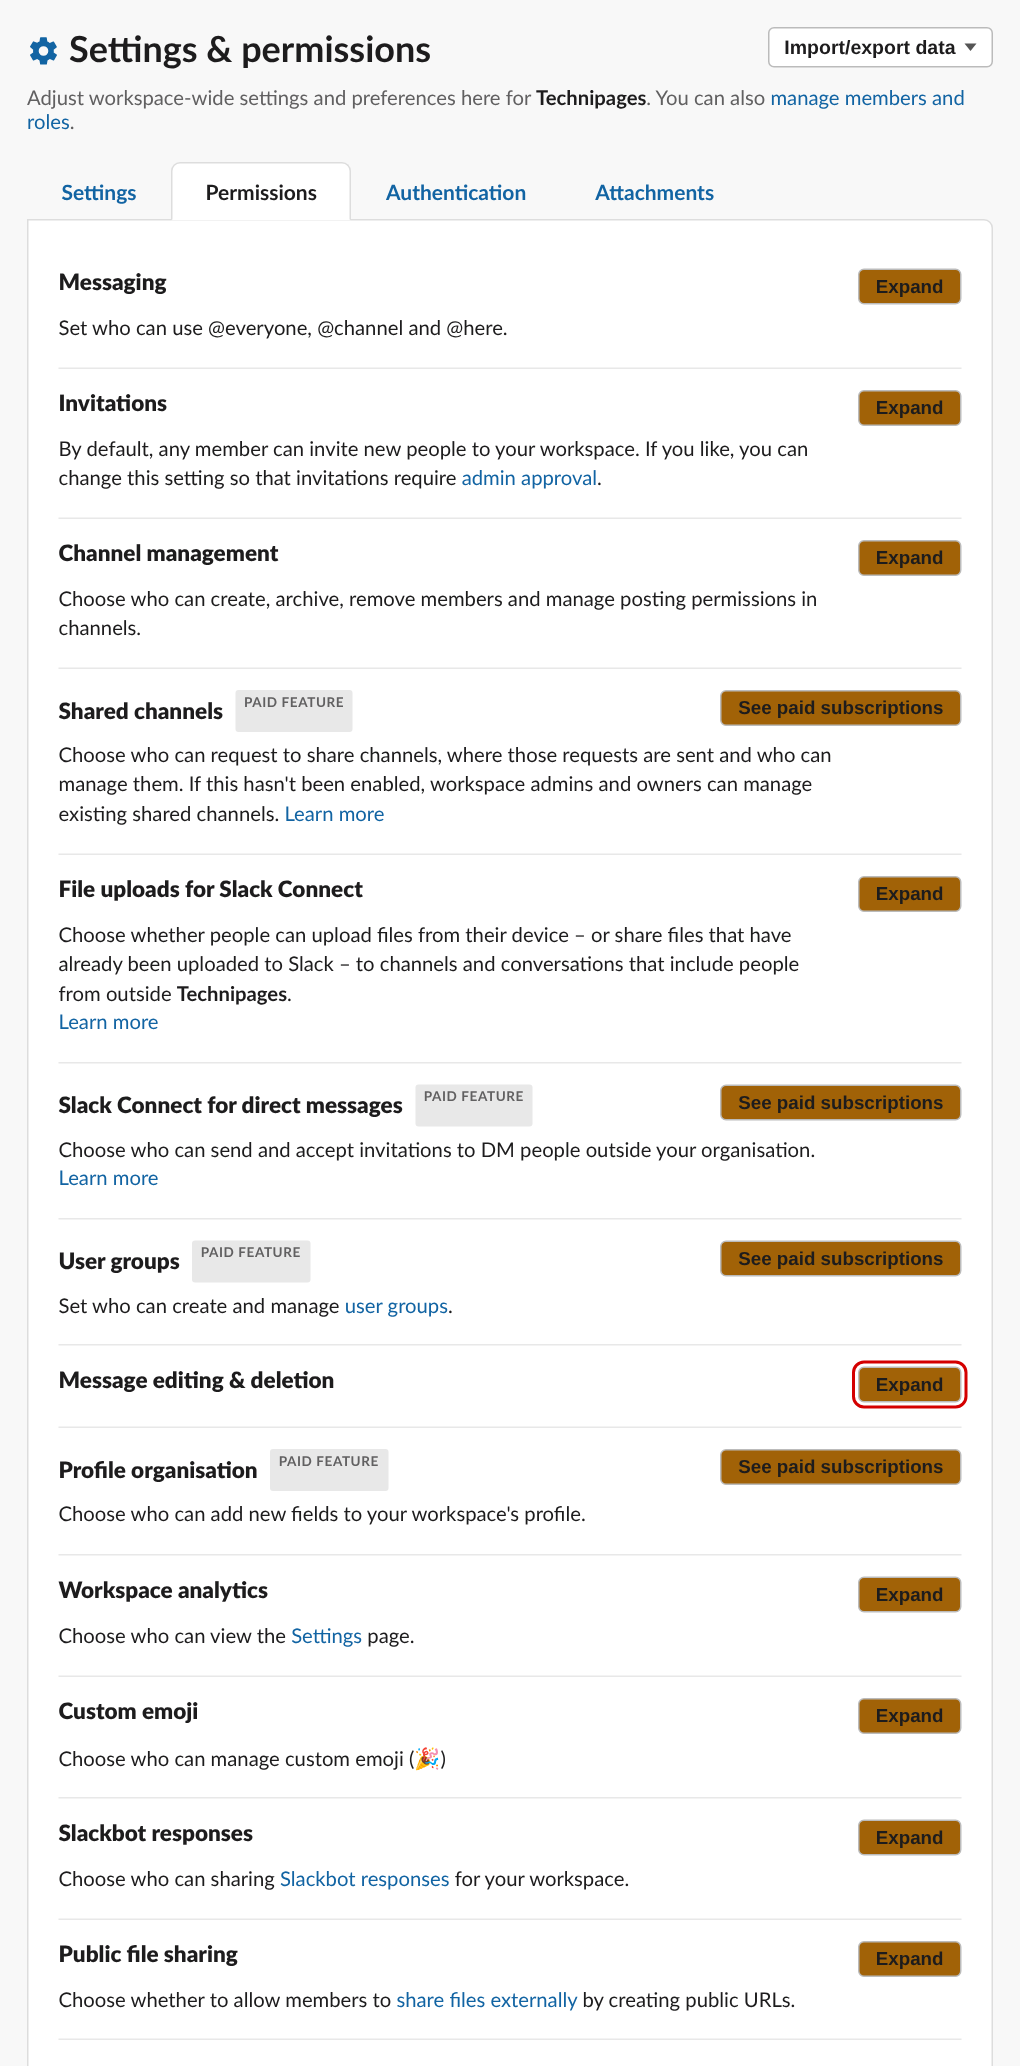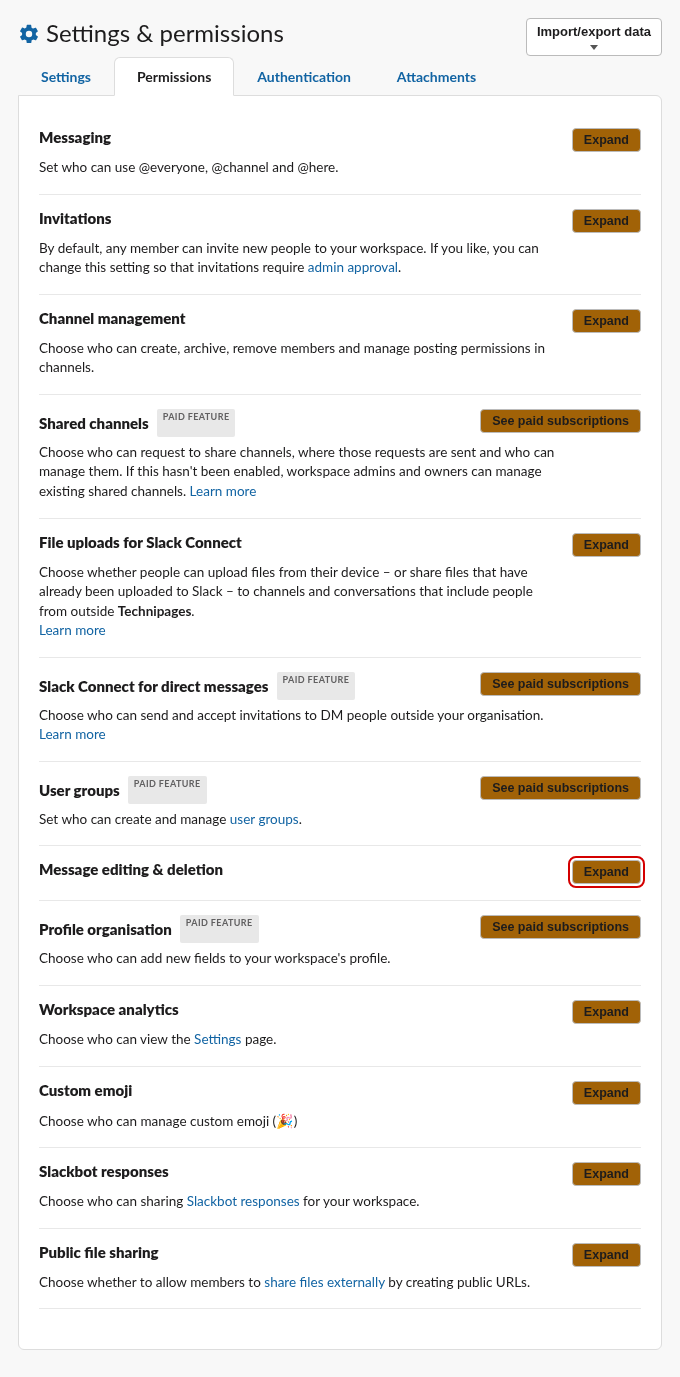--- a/index.html
+++ b/index.html
@@ -7,31 +7,30 @@
     margin: 0;
     font-family: "Lato", "Helvetica Neue", Arial, sans-serif;
     font-size: 14px;
     color: #1d1c1d;
     background: #f8f8f8;
     width: 680px;
   }
   .page { padding: 18px; }
   .header { display:flex; align-items:flex-start; justify-content:space-between; }
   .title-wrap { display:flex; align-items:center; gap:8px; }
-  h1 { margin:0; font-size:24px; font-weight:400; color:#1d1c1d;text-align:center; }
+  h1 { margin:0; font-size:24px; font-weight:700; color:#1d1c1d;text-align:center; }
   .gear {
     width:20px; height:20px; display:inline-block;
   }
   .gear svg { display:block; }
   .import-btn {
     border:1px solid #bbbbbb; background:#fff; color:#1d1c1d;
     padding:5px 10px; font-size:13px; border-radius:4px;
     display:inline-flex; align-items:center; gap:6px; font-weight:700;
     cursor:pointer;
-    flex-direction:column;
   }
   .arrow-down {
     width:0; height:0; border-left:4px solid transparent; border-right:4px solid transparent;
     border-top:5px solid #555; display:inline-block;
   }
   .subtext { color:#616061; font-size:13.5px; margin:10px 0 18px 0; }
   .subtext strong { color:#1d1c1d; font-weight:700; }
   .link { color:#1264a3; cursor:pointer; }
   .tabs {
     display:flex;
@@ -81,20 +80,23 @@
           </svg>
       </span>
       <h1>Settings &amp; permissions</h1>
     </div>
     <button class="import-btn">
       <span>Import/export data</span>
       <span class="arrow-down"></span>
     </button>
   </div>
 
+  <div class="subtext">
+    <span>Adjust workspace-wide settings and preferences here for </span><strong>Technipages</strong><span>. You can also </span><span class="link">manage members and roles</span><span>.</span>
+  </div>
 
   <div class="tabs">
     <div class="tab">Settings</div>
     <div class="tab active">Permissions</div>
     <div class="tab">Authentication</div>
     <div class="tab">Attachments</div>
   </div>
 
   <div class="panel">
 

